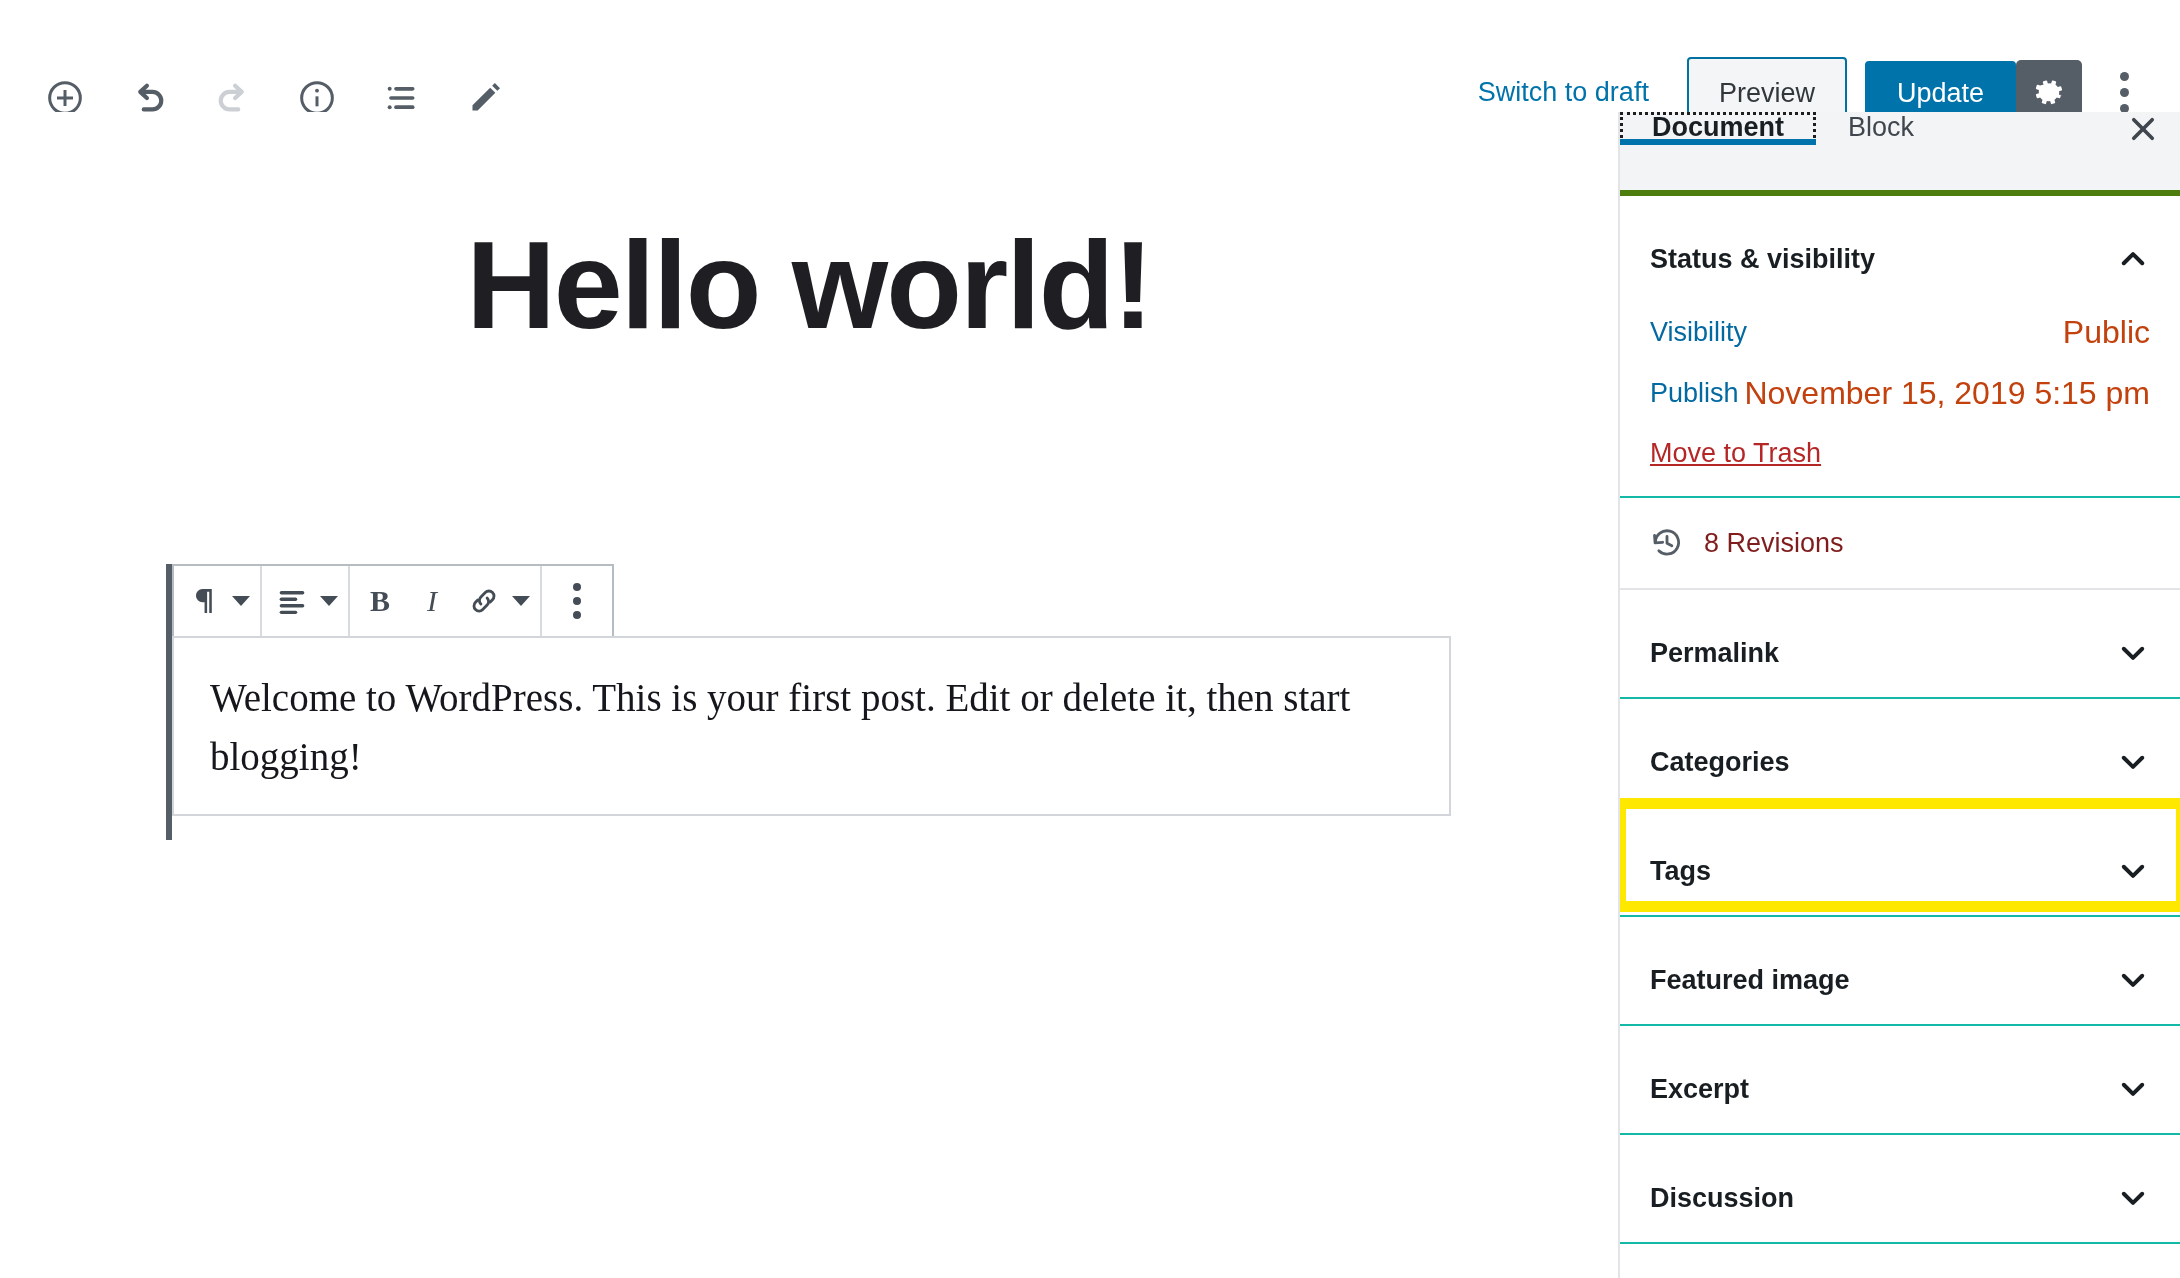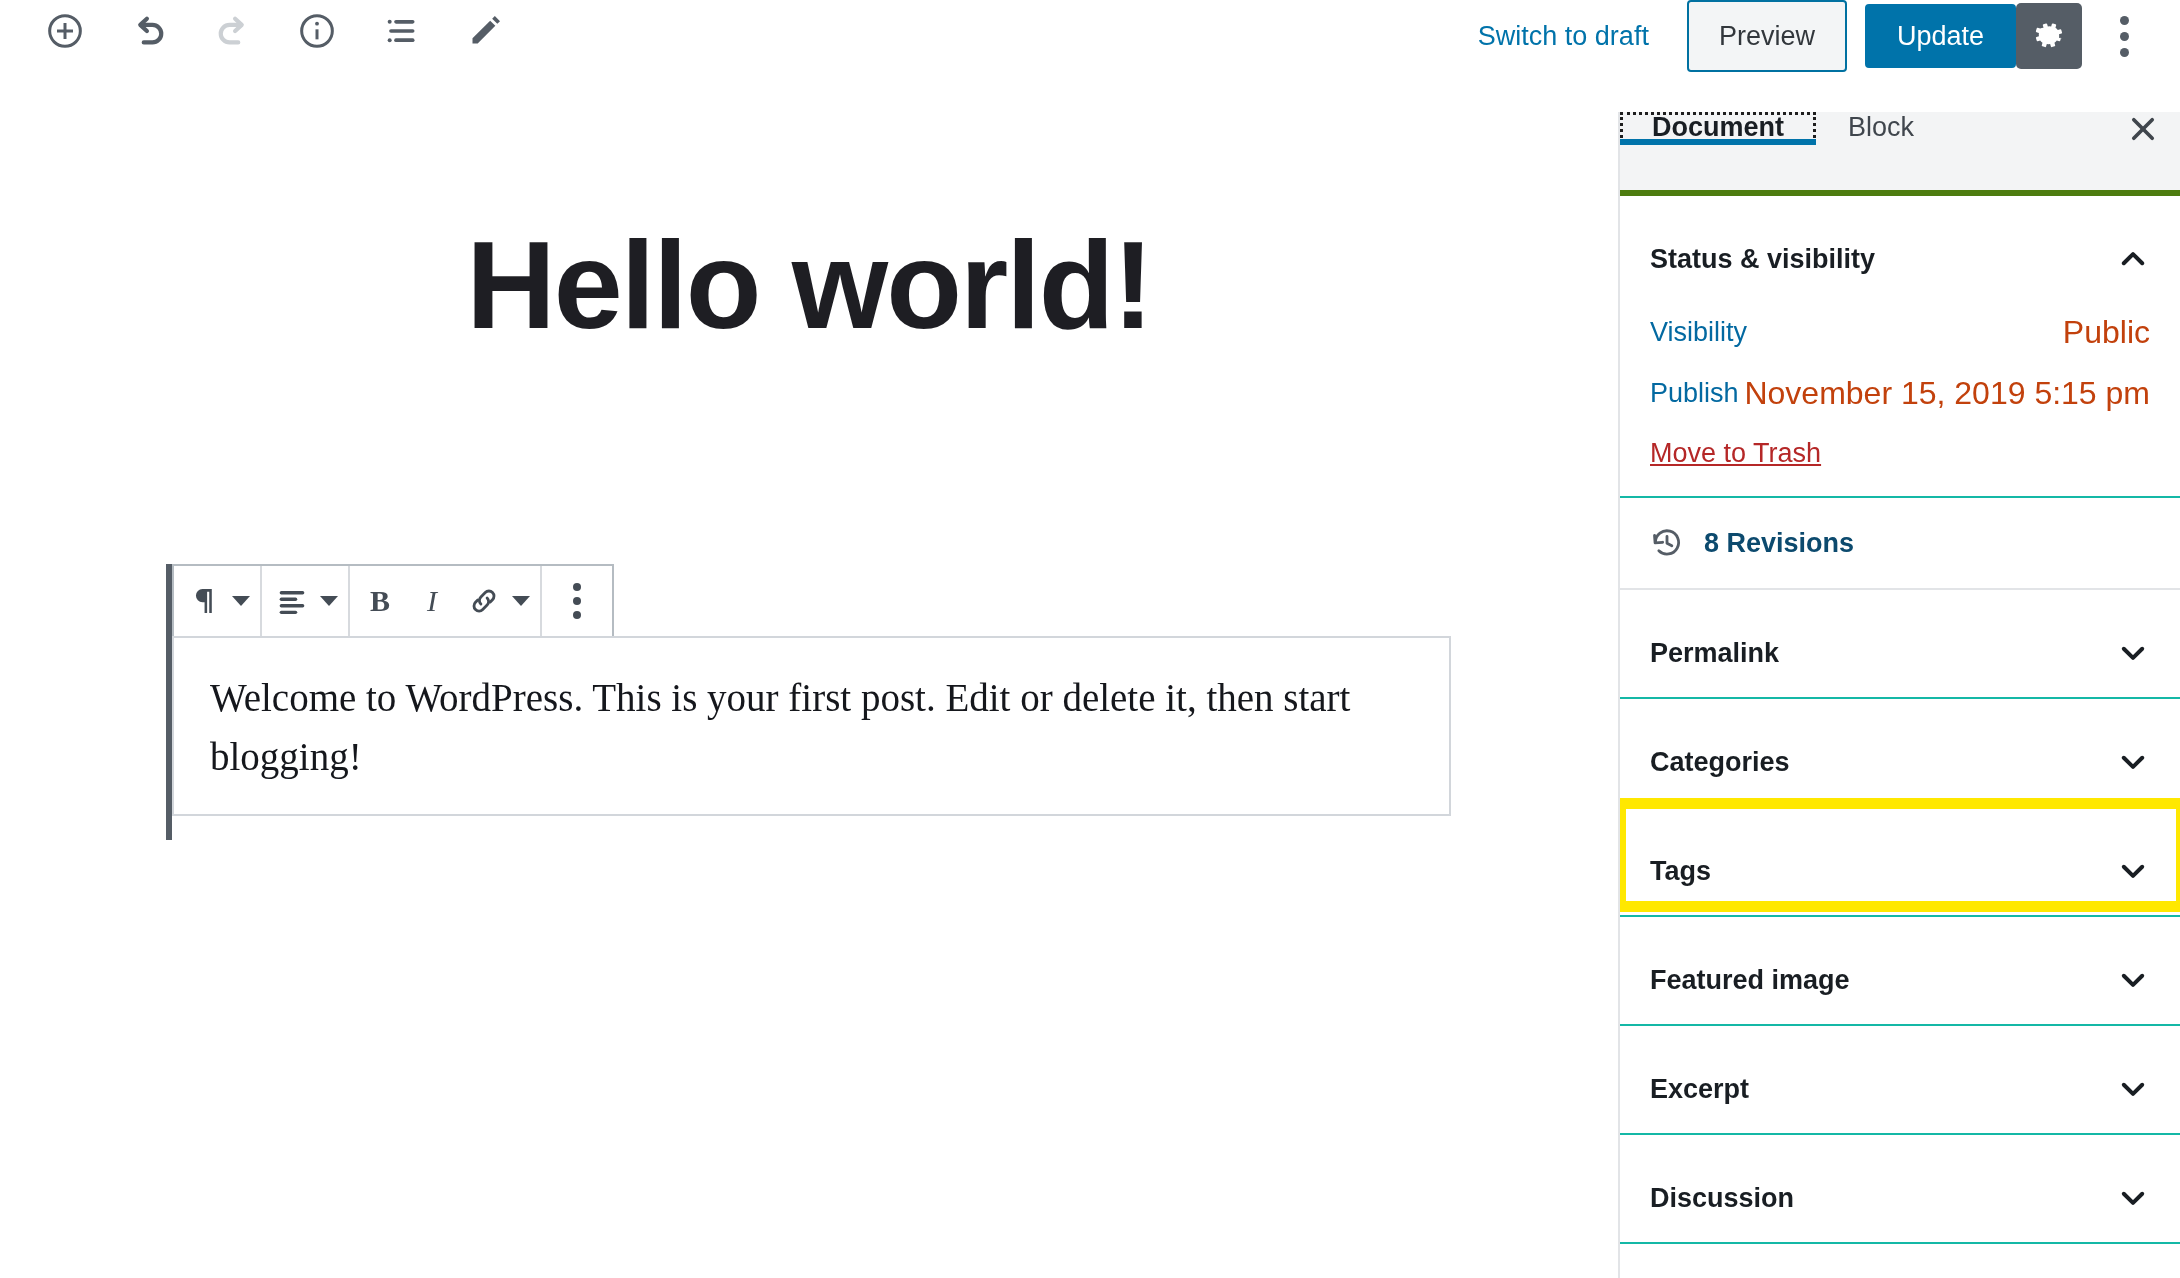--- a/index.html
+++ b/index.html
@@ -23,21 +23,21 @@
 
   
   .header {
     position: absolute;
     top: 0; left: 0;
     width: 2180px;
     height: 131px;
     background: #ffffff;
     border-bottom: 2px solid #e2e4e7;
     display: flex;
-    align-items: flex-start;
+    align-items: flex-end;
   }
 
   .header-left {
     display: flex;
     align-items: center;
     padding-left: 34px;
     gap: 22px;
   }
 
   .hicon {
@@ -359,21 +359,21 @@
   .check-label { font-size: 27px; color: #40464d; }
 
   .revisions {
     display: flex;
     align-items: center;
     gap: 20px;
     padding: 28px 30px;
     border-bottom: 2px solid #e2e4e7;
     cursor: pointer;
   }
-  .rev-text { font-size: 27px; font-weight: 700; color: #0c4a6e; }
+  .rev-text { font-size: 27px; font-weight: 400; color: #7f1d1d; }
   .rev-icon { color: #555d66; display: flex; }
 
   
   .highlight-box {
     position: absolute;
     left: -5px;
     top: 585px;
     width: 572px;
     height: 114px;
     border: 11px solid #ffe800;

